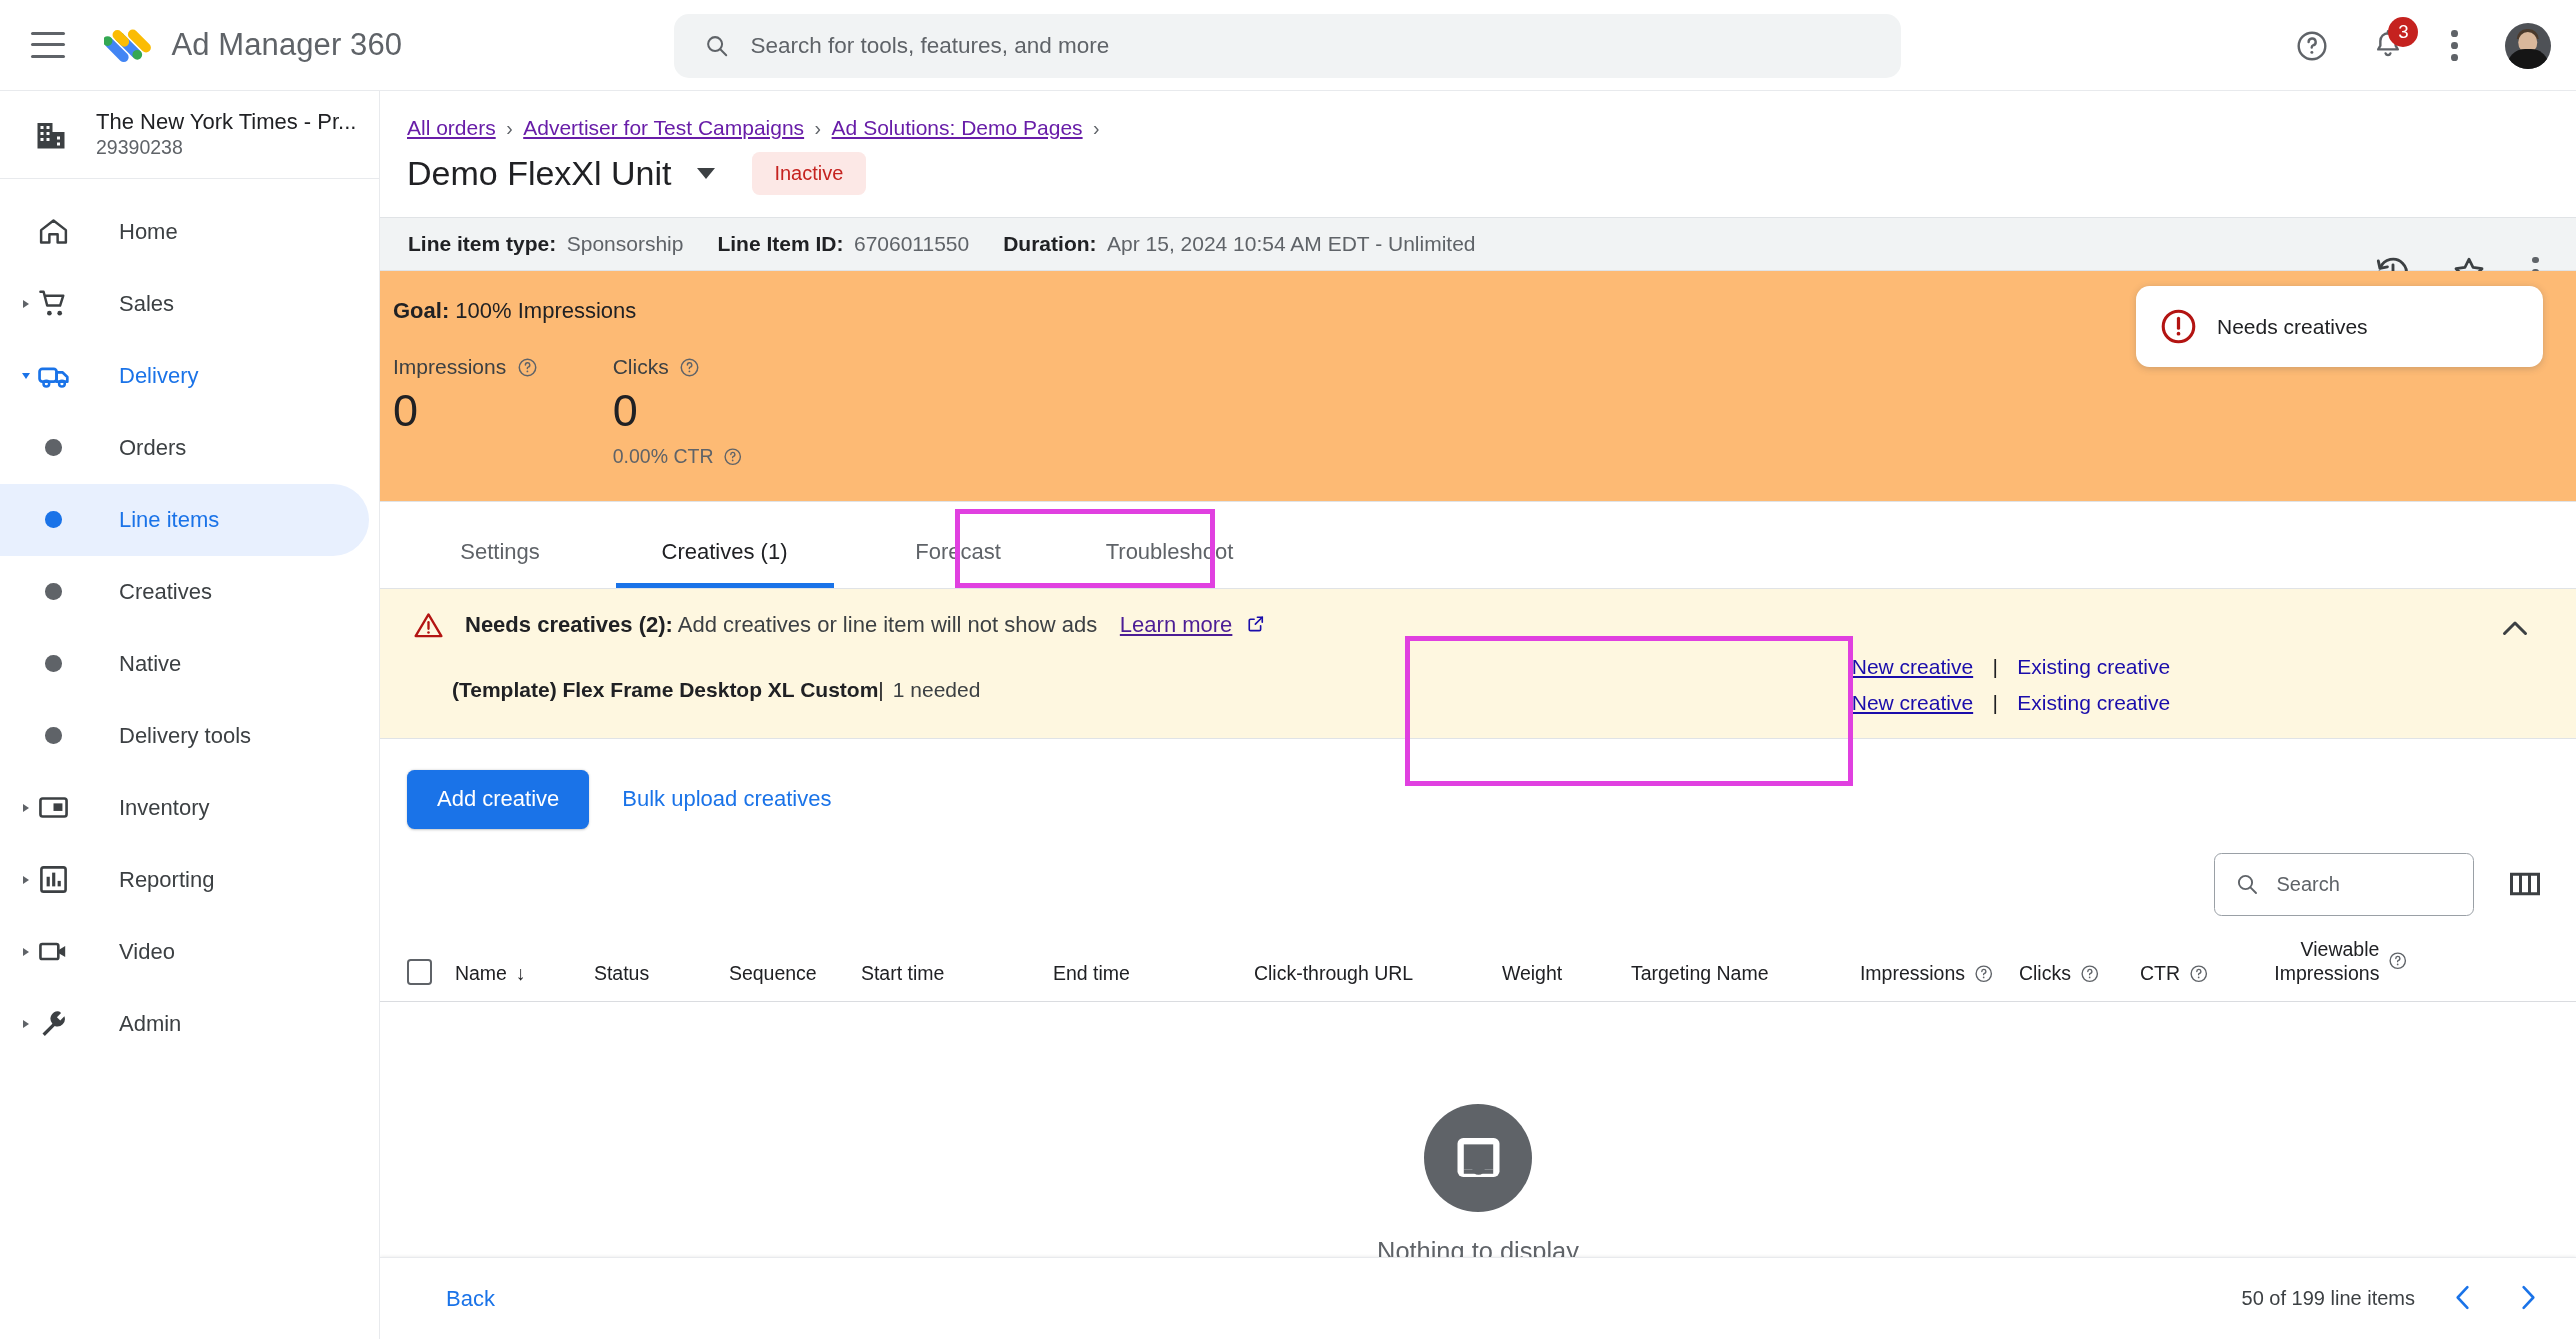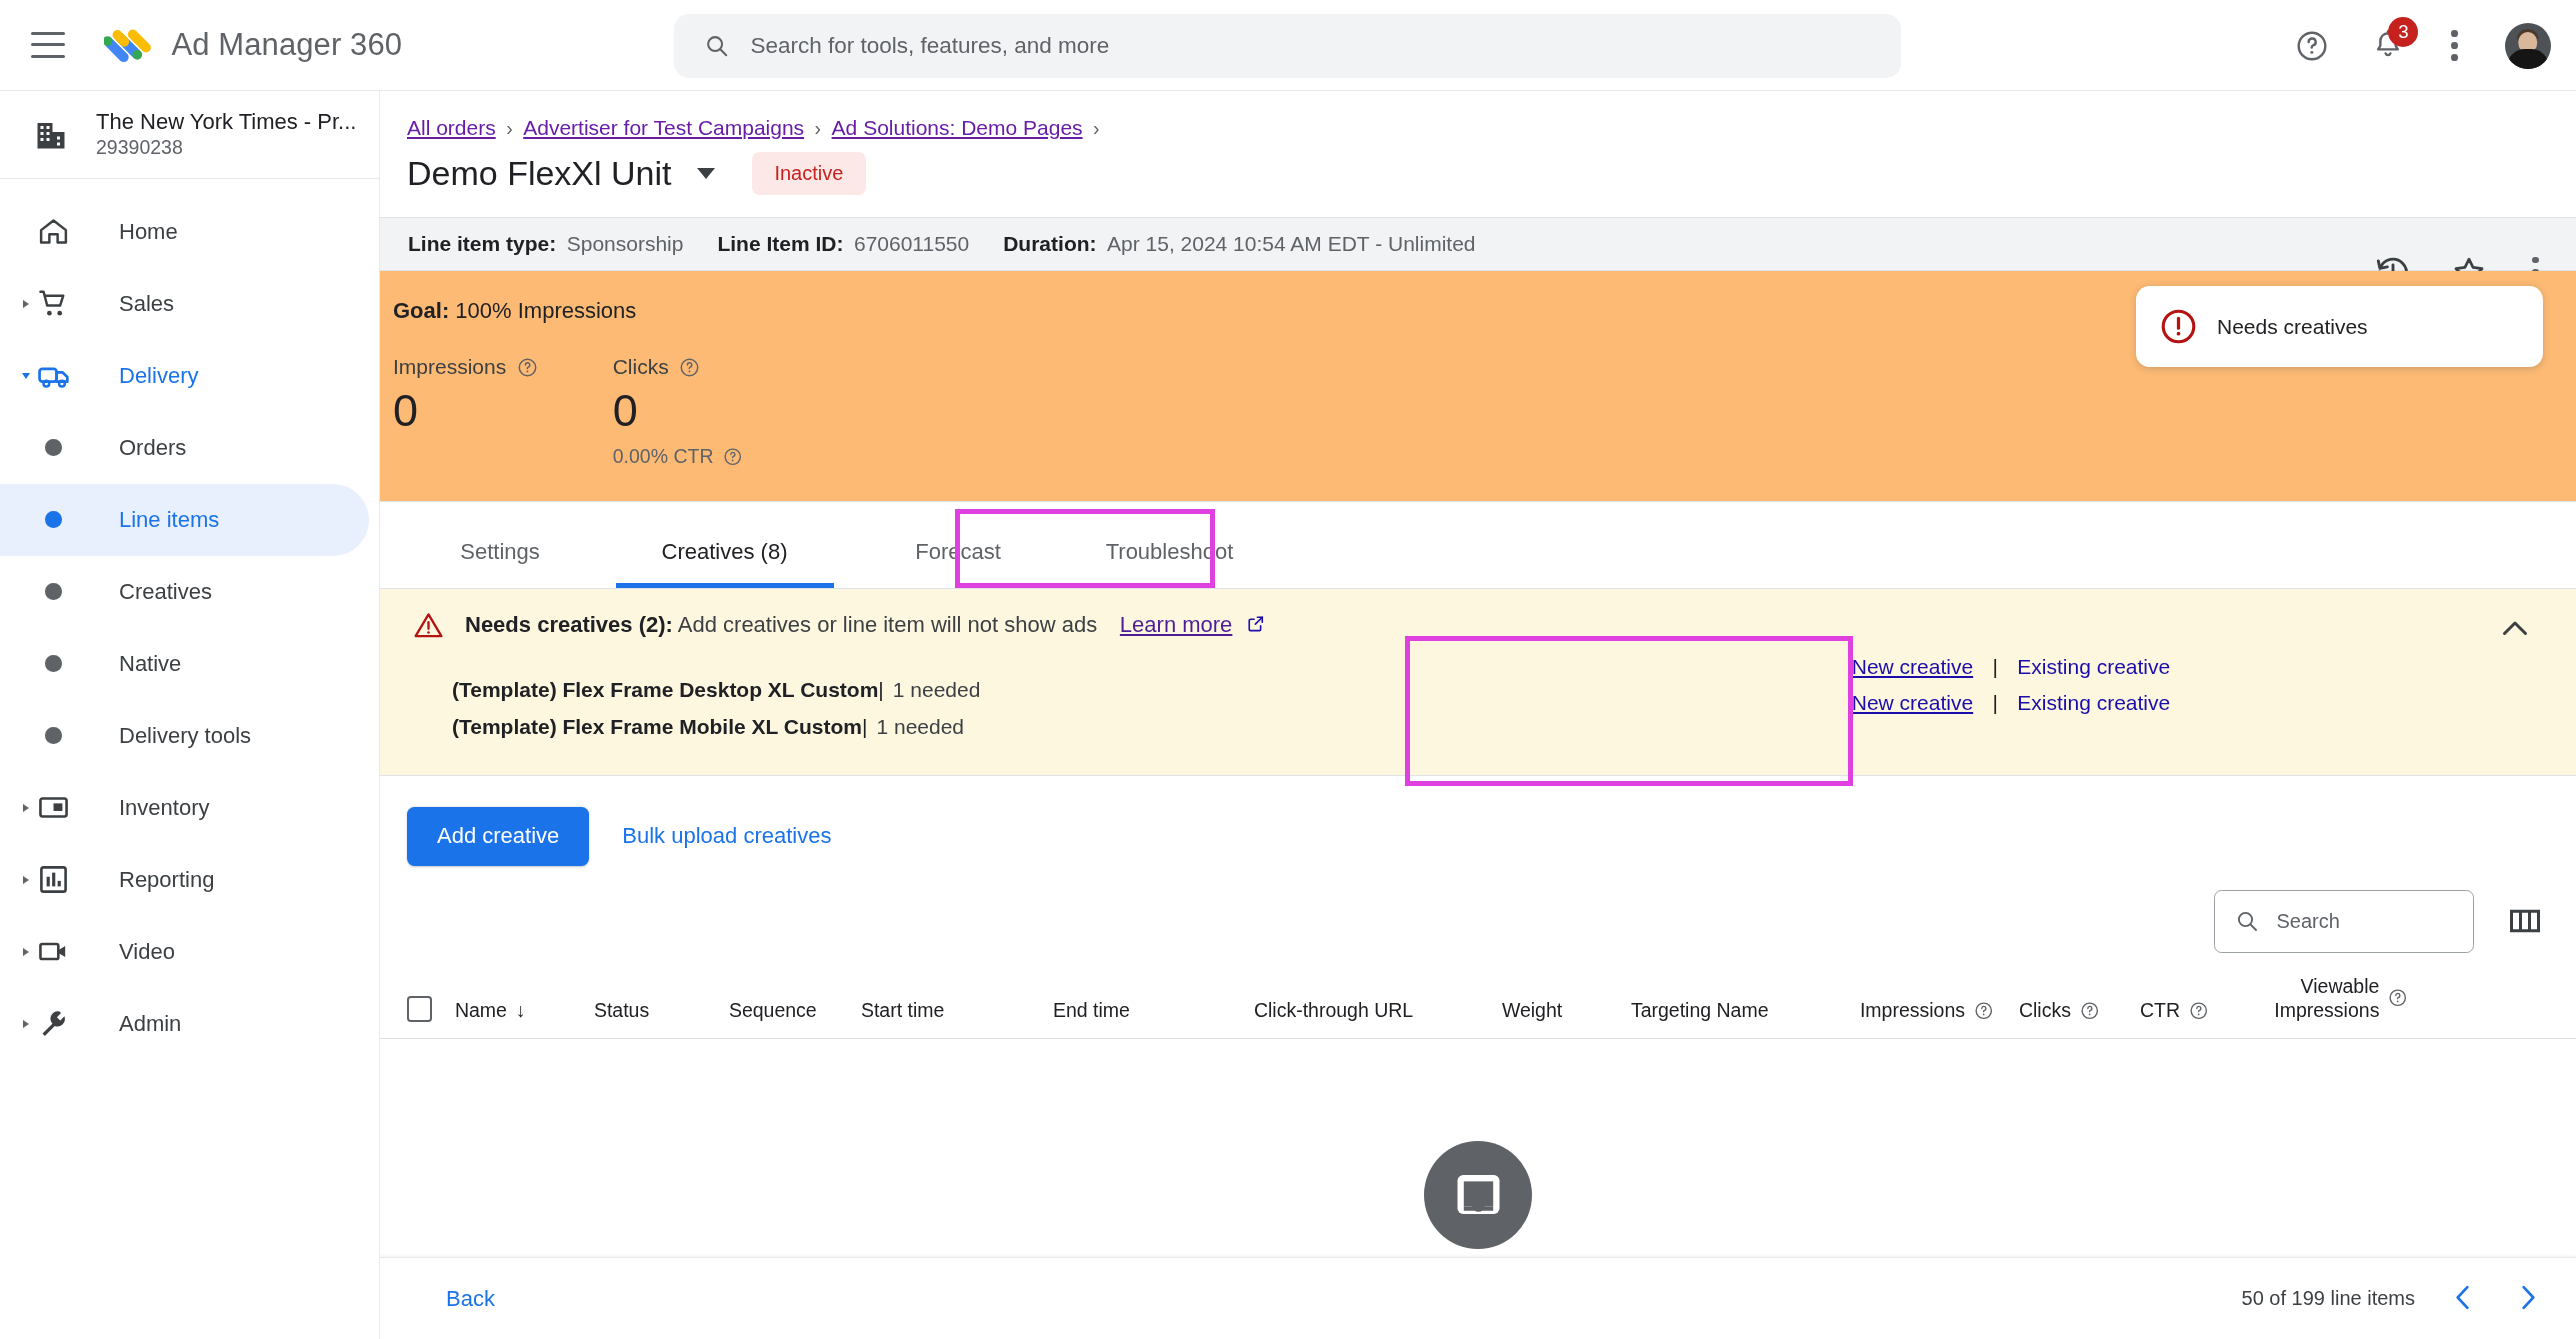--- a/index.html
+++ b/index.html
@@ -586,21 +586,21 @@
           <div class="toast-title">Needs creatives</div>
         </div>
       </div>
     </div>
 
     <div class="tabs">
       <div class="tab t1">
         <span class="tab-inner">Settings</span>
       </div>
       <div class="tab t2">
-        <span class="tab-inner">Creatives (8)</span>
+        <span class="tab-inner">Creatives (1)</span>
       </div>
       <div class="tab t3">
         <span class="tab-inner">Forecast</span>
       </div>
       <div class="tab t4">
         <span class="tab-inner">Troubleshoot</span>
       </div>
       <div class="tab-highlight"></div>
     </div>
 
@@ -619,23 +619,20 @@
             <path d="M14 4h6v6" fill="none" stroke="#1a0dab" stroke-width="2" stroke-linecap="round"></path>
             <path d="M20 4l-8.5 8.5" fill="none" stroke="#1a0dab" stroke-width="2" stroke-linecap="round"></path>
             <path d="M18 14.5V19a1.5 1.5 0 0 1-1.5 1.5h-11A1.5 1.5 0 0 1 4 19V8a1.5 1.5 0 0 1 1.5-1.5H10" fill="none" stroke="#1a0dab" stroke-width="2" stroke-linecap="round"></path>
           </svg>
         </span>
       </div>
 
       <div class="warn-rows">
         <div class="warn-row">
           <b>(Template) Flex Frame Desktop XL Custom</b><span>|</span><span class="needed">1 needed</span>
-        </div>
-        <div class="warn-row">
-          <b>(Template) Flex Frame Mobile XL Custom</b><span>|</span><span class="needed">1 needed</span>
         </div>
       </div>
 
       <div class="warn-links">
         <div class="wl-row">
           <a class="u">New creative</a>
           <span class="wl-sep">|</span>
           <a class="p">Existing creative</a>
         </div>
         <div class="wl-row">

